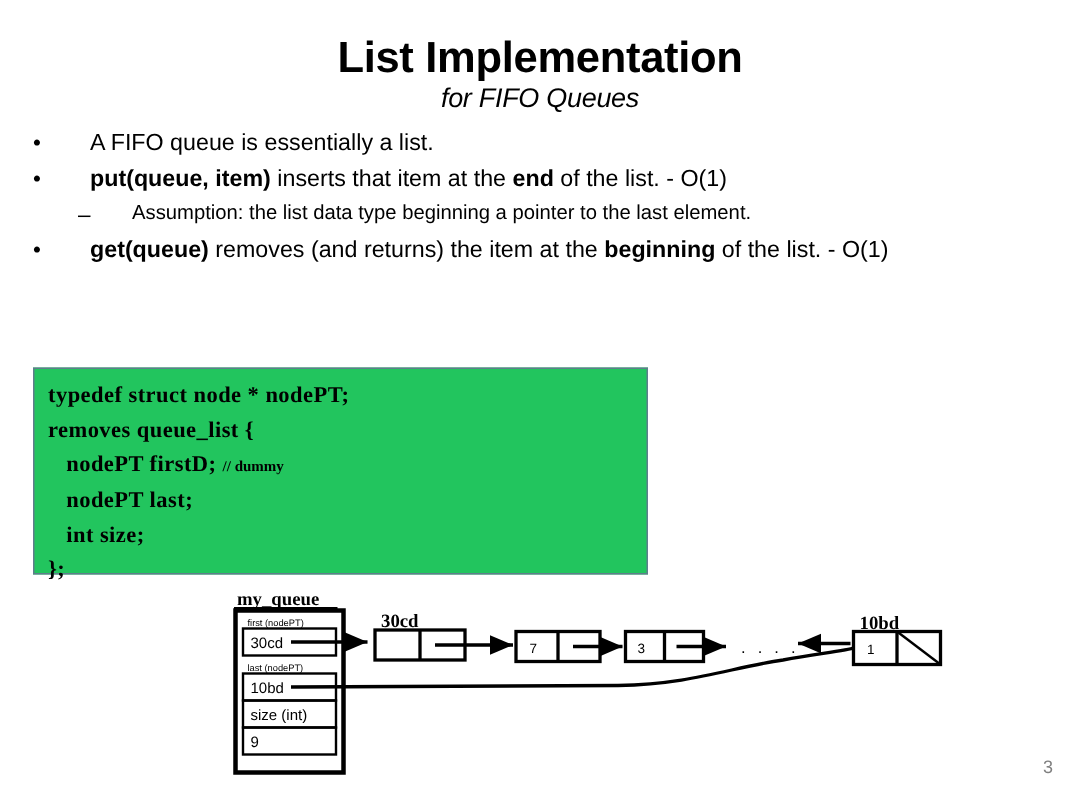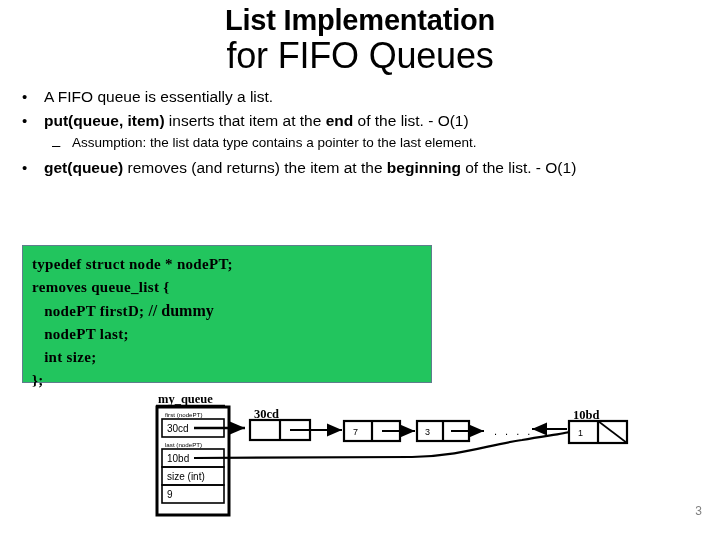--- a/index.html
+++ b/index.html
@@ -12,34 +12,35 @@
     background: #ffffff;
     font-family: "Liberation Sans", sans-serif;
     color: #000000;
     overflow: hidden;
     position: relative;
   }
 
   
   .slide-title {
     text-align: center;
-    padding-top: 4px;
+    padding-top: 23px;
     line-height: 1.12;
   }
   .title-line-1 {
     display: block;
     font-size: 29px;
     font-weight: bold;
     letter-spacing: -0.2px;
   }
   .title-line-2 {
     display: block;
-    font-size: 36px;
+    font-size: 18px;
     font-weight: normal;
     letter-spacing: -0.2px;
+    font-style: italic;
   }
 
   
   .bullets {
     margin: 9px 0 0 0;
     padding: 0 14px 0 22px;
   }
   .bullet-row {
     display: flex;
     align-items: flex-start;
@@ -49,20 +50,21 @@
   }
   .bullet-row .marker {
     width: 22px;
     flex: 0 0 22px;
     text-align: left;
     font-size: 15px;
     line-height: 1.42;
   }
   .bullet-row .btext {
     flex: 1 1 auto;
+    margin-left: 16px;
   }
   .bullet-row.sub {
     font-size: 13.5px;
     margin-left: 30px;
     line-height: 1.4;
   }
   .bullet-row.sub .marker {
     width: 20px;
     flex: 0 0 20px;
   }
@@ -82,21 +84,21 @@
   }
   .code-line {
     font-family: "Liberation Serif", serif;
     font-weight: bold;
     font-size: 15px;
     line-height: 23px;
     white-space: pre;
     letter-spacing: 0.3px;
   }
   .code-line .cmt {
-    font-size: 16px;
+    font-size: 10px;
     letter-spacing: 0px;
   }
 
   
   .diagram {
     position: absolute;
     left: 0;
     top: 385px;
     width: 720px;
     height: 155px;
@@ -128,21 +130,21 @@
     <span class="btext"><span>A FIFO queue is essentially a list.</span></span>
   </div>
 
   <div class="bullet-row">
     <span class="marker">•</span>
     <span class="btext"><b class="strong">put(queue, item)</b><span> inserts that item at the </span><b class="strong">end</b><span> of the list.  -  O(1)</span></span>
   </div>
 
   <div class="bullet-row sub">
     <span class="marker">–</span>
-    <span class="btext"><span>Assumption: the list data type contains a pointer to the last element.</span></span>
+    <span class="btext"><span>Assumption: the list data type beginning a pointer to the last element.</span></span>
   </div>
 
   <div class="bullet-row">
     <span class="marker">•</span>
     <span class="btext"><b class="strong">get(queue)</b><span> removes (and returns) the item at the </span><b class="strong">beginning</b><span> of the list.   -  O(1)</span></span>
   </div>
 
 </div>
 
 <div class="code-box">

